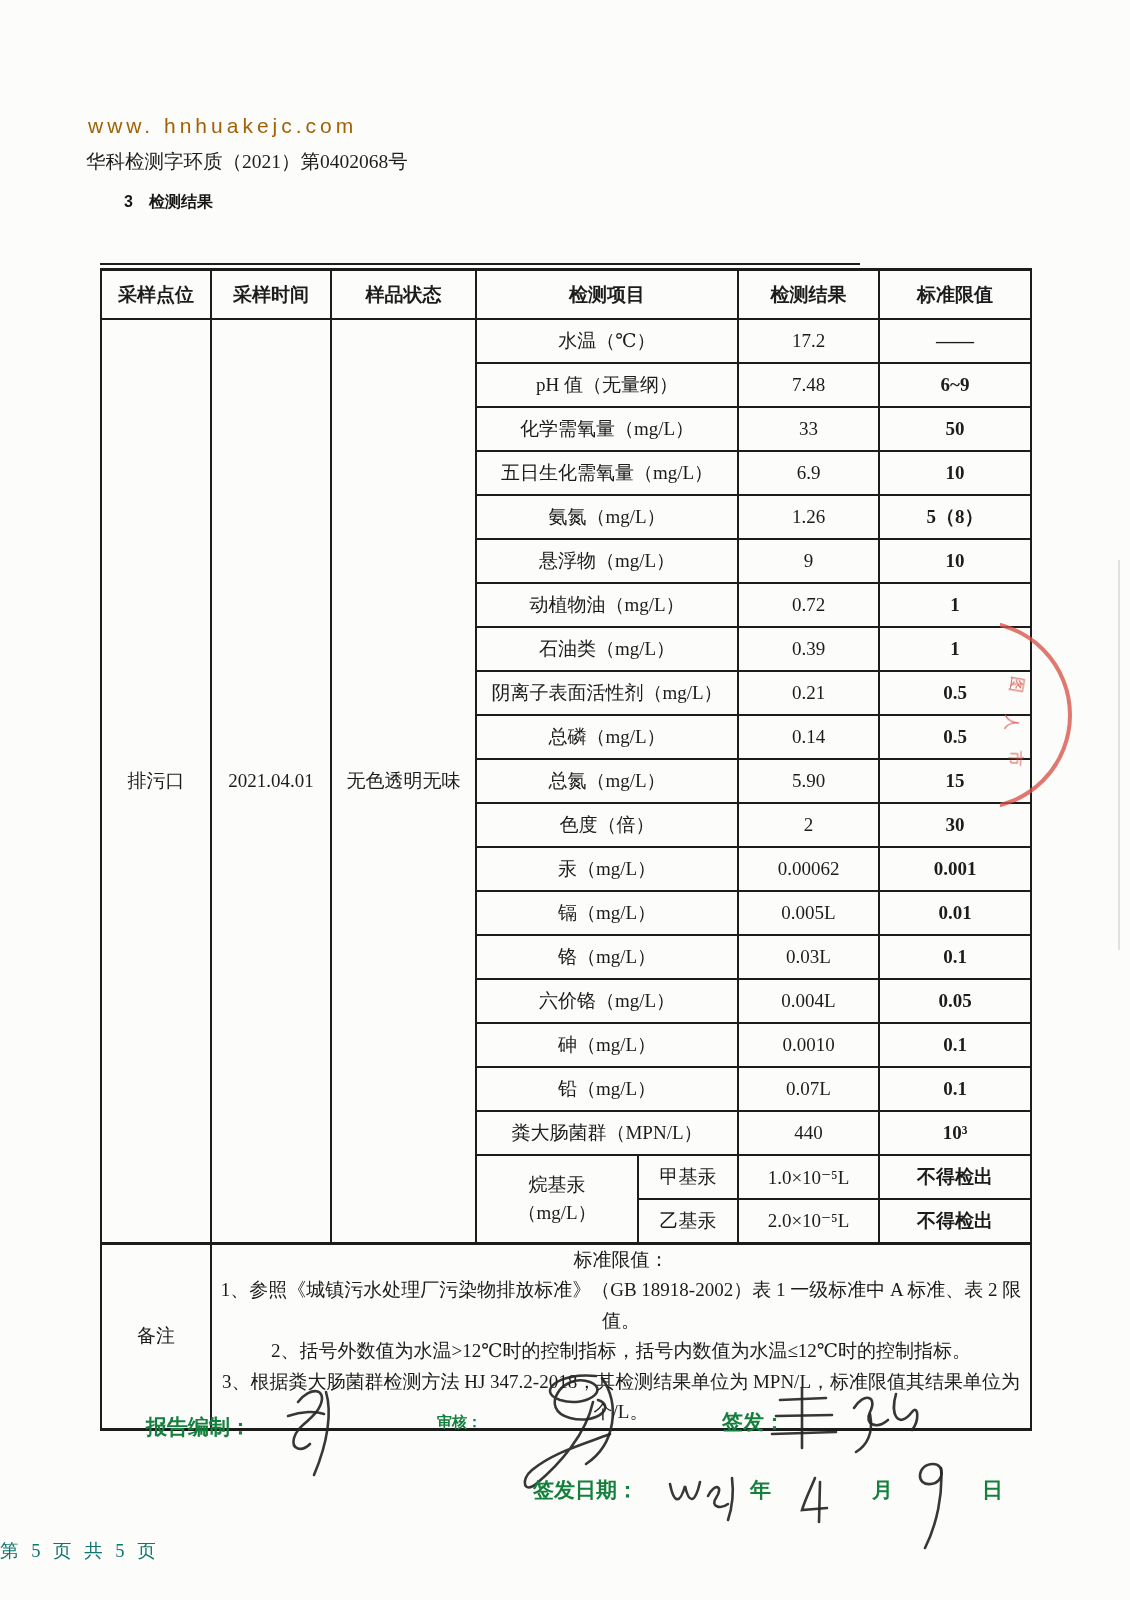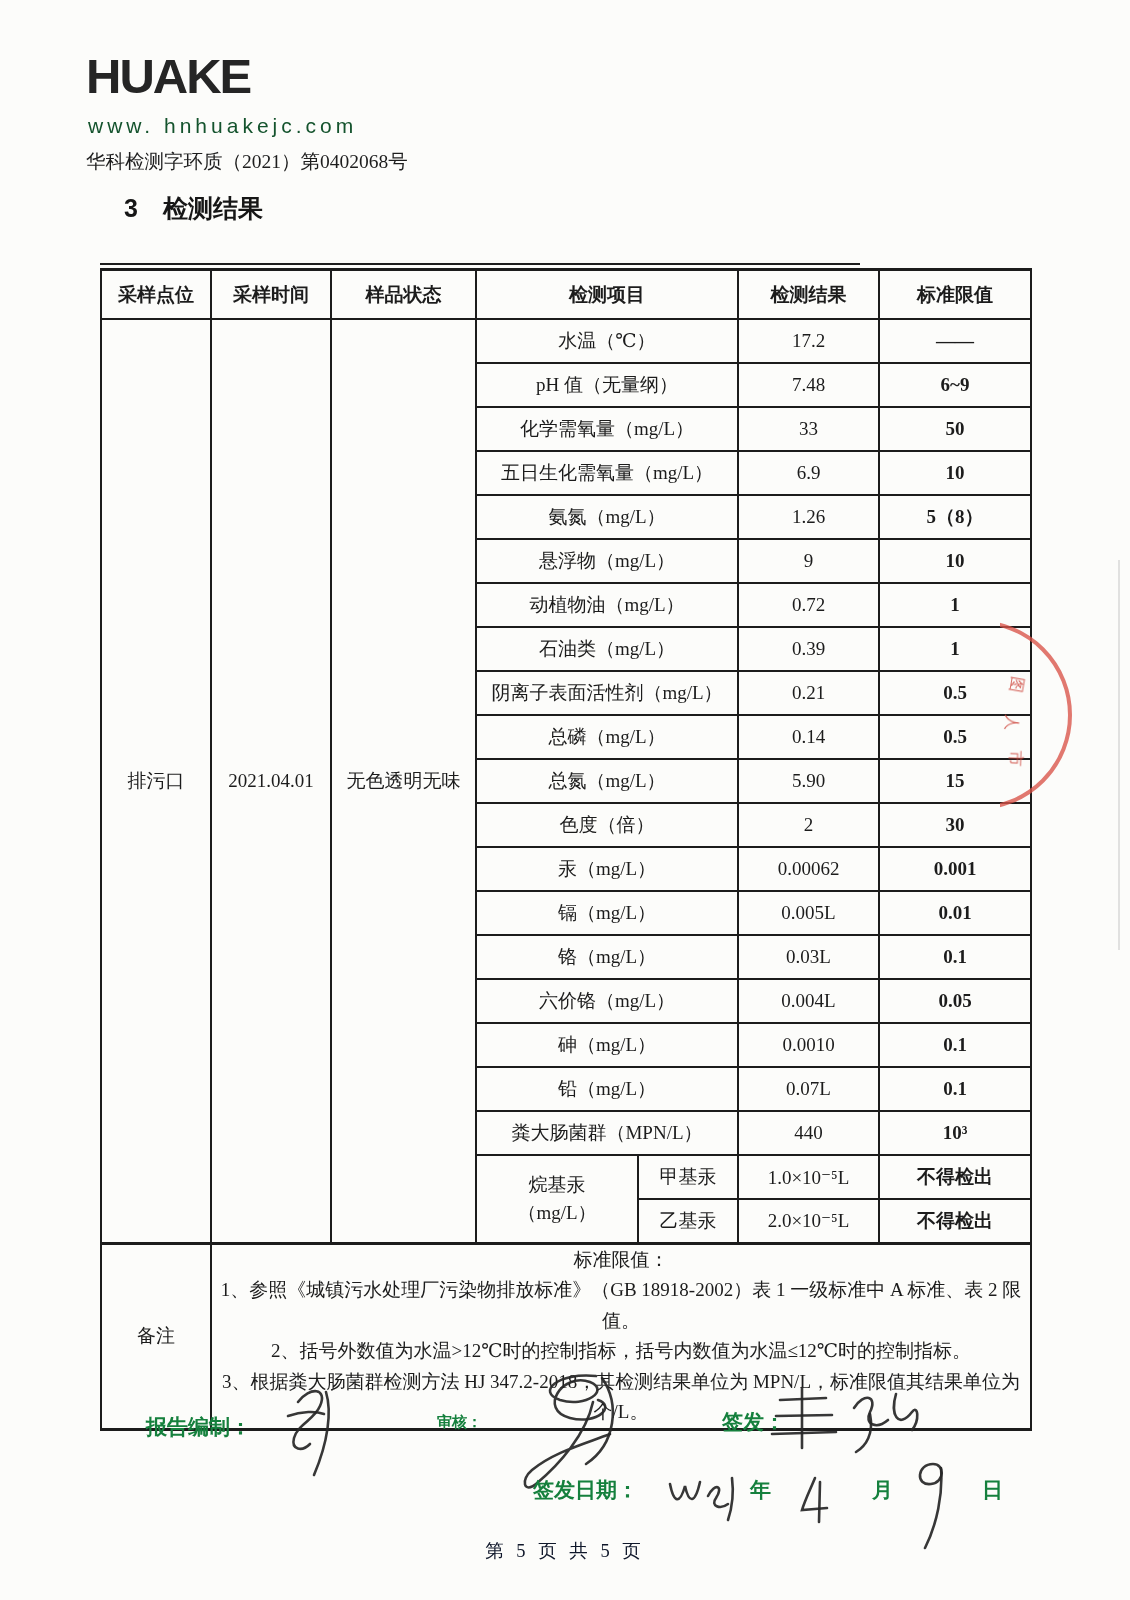--- a/index.html
+++ b/index.html
@@ -10,25 +10,25 @@
   }
   
   .logo-row{position:absolute;left:86px;top:52px;display:flex;align-items:flex-start;}
   .huake{font-family:"Liberation Sans","DejaVu Sans",sans-serif;font-weight:900;
          font-size:49px;line-height:1.0;letter-spacing:-2px;color:#252525;}
   .logo-cn-col{margin-left:10px;}
   .logo-cn{font-size:38px;line-height:1.05;letter-spacing:6px;color:#303030;font-weight:500;}
   .logo-sub{font-family:"Liberation Sans","DejaVu Sans",sans-serif;font-size:11px;
             letter-spacing:3.6px;color:#4a4a4a;margin-top:1px;}
   .website{position:absolute;left:88px;top:114px;font-family:"Liberation Sans","DejaVu Sans",sans-serif;
-           font-size:21px;letter-spacing:4px;color:#14532d;}
+           font-size:21px;letter-spacing:4px;color:#a16207;}
   .docnum{position:absolute;left:86px;top:148px;font-size:19.5px;color:#1d1d1d;}
   .section-title{position:absolute;left:124px;top:192px;
                  font-family:"Liberation Sans","DejaVu Sans",sans-serif;
-                 font-weight:bold;font-size:25px;color:#161616;}
+                 font-weight:bold;font-size:16px;color:#161616;}
   .table-caption{position:absolute;left:100px;top:230px;width:930px;text-align:center;
                  font-family:"Liberation Sans","DejaVu Sans",sans-serif;
                  font-weight:bold;font-size:20px;color:#161616;}
   
   .doc{position:absolute;left:100px;top:263px;width:760px;}
   .tbl-topline{height:2px;background:#1e1e1e;margin-bottom:3px;}
   table.results{border-collapse:collapse;table-layout:fixed;width:930px;
                 border:2.5px solid #1c1c1c;border-top-width:3px;border-bottom-width:3px;}
   table.results th,table.results td{
     border:2px solid #1c1c1c;text-align:center;vertical-align:middle;
@@ -42,40 +42,39 @@
   tr.remarks-row{height:126px;}
   tr.remarks-row td{border-top:3px solid #1c1c1c;margin-top:41px;}
   td.remarks-label{font-size:19px;}
   td.remarks-body{text-align:left;font-size:17.5px;line-height:30.5px;
                   padding:6px 8px 6px 15px;}
   
   .flabel{position:absolute;font-family:"Liberation Sans","DejaVu Sans",sans-serif;
           font-weight:bold;color:#15803d;}
   .sig{position:absolute;}
   .sig path{fill:none;stroke:#262626;stroke-width:2.6;stroke-linecap:round;opacity:.92;}
-  .page-num{position:absolute;left:0;top:1538px;width:1130px;text-align:center;
-            font-size:18.5px;letter-spacing:4px;color:#0f172a;}
+  .page-num{position:absolute;left:0;top:1538px;width:1130px;
+            font-size:18.5px;letter-spacing:4px;color:#0f766e;}
   
   .stamp-clip{position:absolute;left:1000px;top:616px;width:74px;height:192px;
               overflow:hidden;pointer-events:none;}
   .stamp-ring{position:absolute;left:-118px;top:4px;width:182px;height:182px;
               border:4.5px solid rgba(216,82,72,.78);border-radius:50%;
               filter:blur(.4px);}
   .stamp-char{position:absolute;font-size:16px;color:rgba(206,72,62,.8);
               filter:blur(.4px);transform-origin:center;}
   .scan-line{position:absolute;left:1118px;top:560px;width:2px;height:390px;
              background:rgba(130,130,130,.22);}
 </style>
 </head>
 <body>
 
 <div class="page">
 
   <div class="logo-row">
-    <div class="huake">HUAKE</div>
   </div>
   <div class="website">www. hnhuakejc.com</div>
   <div class="docnum">华科检测字环质（2021）第0402068号</div>
 
   <div class="section-title">3　检测结果</div>
 
   <div class="doc">
     <div class="tbl-topline"></div>
     <table class="results">
       <colgroup>

